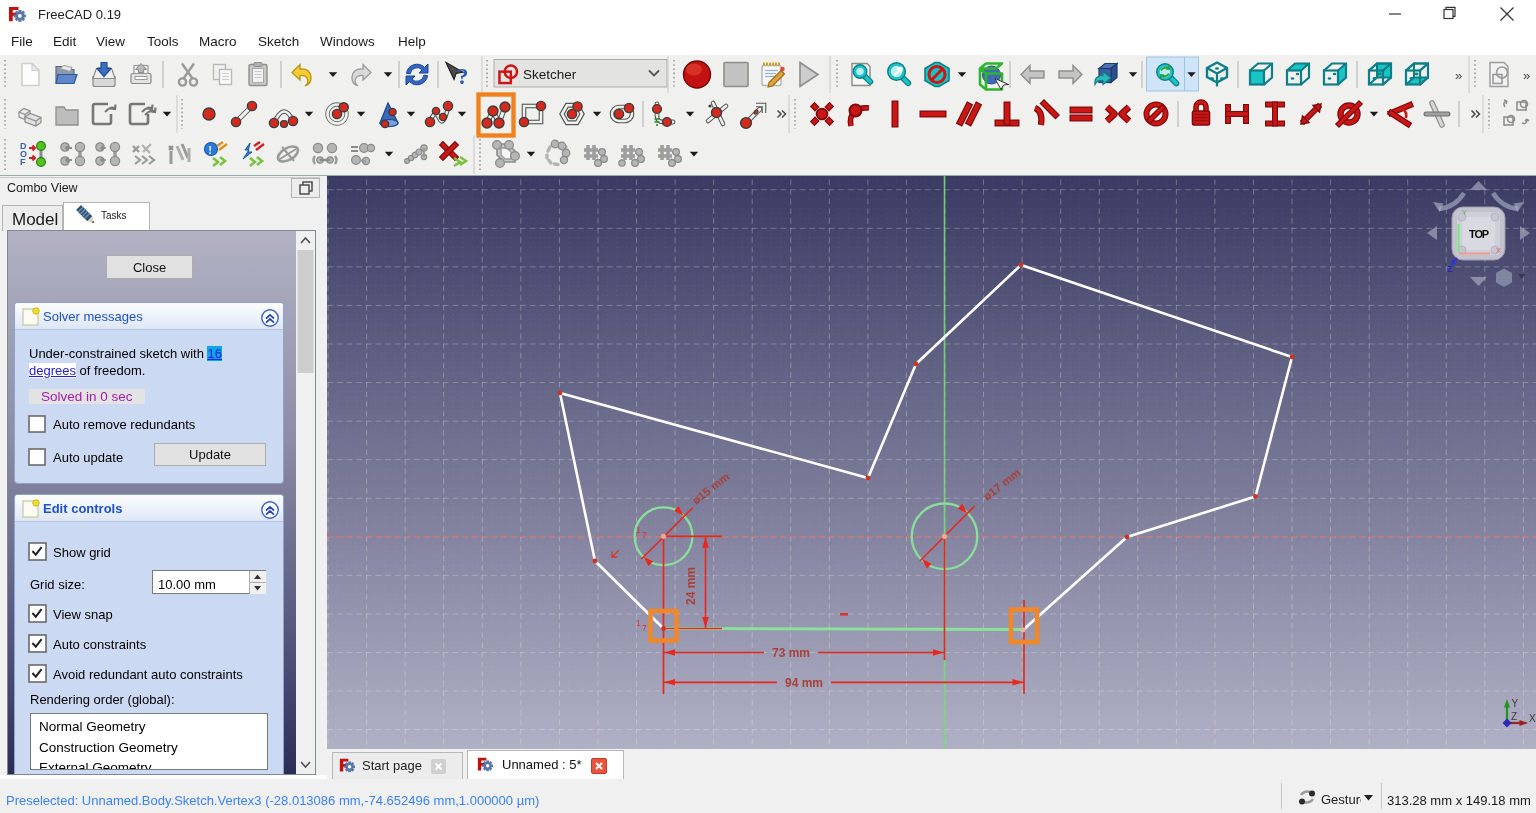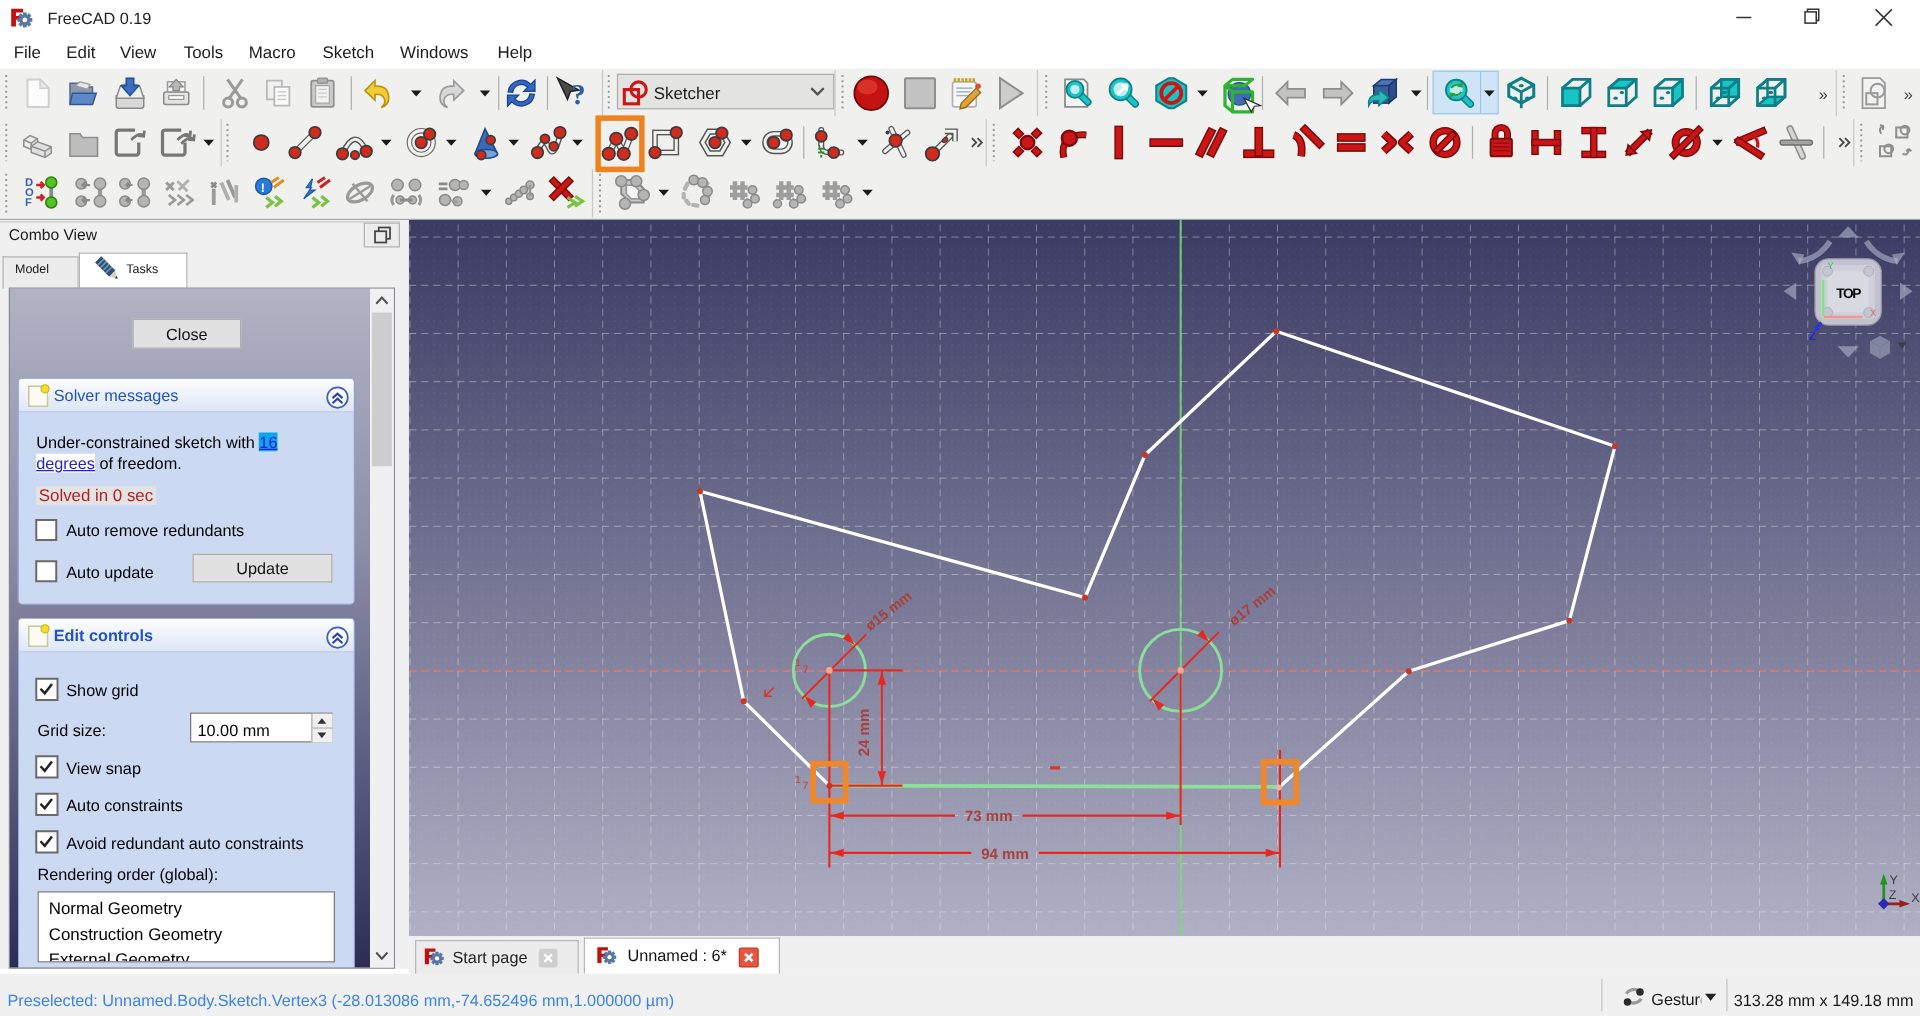--- a/index.html
+++ b/index.html
@@ -801,21 +801,21 @@
   </svg>
 <div style="position:absolute;left:0;top:176px;width:327px;height:599px;background:#f0f0f0"></div>
 <div style="position:absolute;left:0;top:176.5px;width:320px;height:1px;background:#c8c8c8"></div>
 <div style="position:absolute;left:7px;top:181px;font-size:12.5px;color:#1a1a1a">Combo View</div>
 <div style="position:absolute;left:291px;top:178px;width:29px;height:20px;background:#ececec;border:1px solid #b4b4b4"></div>
 <svg style="position:absolute;left:299px;top:181px;overflow:visible" width="18" height="14">
     <rect x="4" y="1" width="9" height="9" fill="#ececec" stroke="#444" stroke-width="1.4"></rect>
     <rect x="1" y="4" width="9" height="9" fill="#ececec" stroke="#444" stroke-width="1.4"></rect>
   </svg>
 <div style="position:absolute;left:2px;top:205px;width:61px;height:26px;background:#ececec;border:1px solid #b4b4b4;border-bottom:none"></div>
-<div style="position:absolute;left:12px;top:210px;font-size:10px;color:#1a1a1a">Model</div>
+<div style="position:absolute;left:12px;top:210px;font-size:17px;color:#1a1a1a">Model</div>
 <div style="position:absolute;left:63px;top:202px;width:87px;height:29px;background:#fff;border:1px solid #b4b4b4;border-bottom:none"></div>
 <svg style="position:absolute;left:76px;top:205px;overflow:visible" width="22" height="22">
     <g transform="rotate(-45 11 11)">
       <rect x="7.5" y="-1" width="7" height="16" fill="#2e5276"></rect>
       <g stroke="#7a9ab8" stroke-width="1.2">
         <line x1="7.5" y1="2" x2="14.5" y2="2"></line>
         <line x1="7.5" y1="5" x2="14.5" y2="5"></line>
         <line x1="7.5" y1="8" x2="14.5" y2="8"></line>
         <line x1="7.5" y1="11" x2="14.5" y2="11"></line>
       </g>
@@ -838,21 +838,21 @@
 <svg style="position:absolute;left:22px;top:308px;overflow:visible" width="20" height="18">
     <rect x="1" y="1" width="15" height="16" fill="#fbfbf4" stroke="#c8c89a" stroke-width="1.2"></rect>
     <circle cx="14" cy="3" r="3.2" fill="#f2e028" stroke="#c8b820"></circle>
   </svg>
 <div style="position:absolute;left:43px;top:309px;font-size:13px;font-weight:normal;color:#1f51c8">Solver messages</div>
 <svg style="position:absolute;left:258px;top:302px;overflow:visible" width="24" height="26">
     <circle cx="12" cy="16" r="8.2" fill="#fff" stroke="#3a5fc0" stroke-width="1.4"></circle>
     <path d="M8,16.5 l4,-3.6 l4,3.6 M8,20.6 l4,-3.6 l4,3.6" fill="none" stroke="#2244bb" stroke-width="1.7"></path>
   </svg>
 <div style="position:absolute;left:29px;top:345px;width:246px;font-size:13px;line-height:17px;color:#000">Under-constrained sketch with <span style="background:#0ea5e9;color:#2222d8;text-decoration:underline">16</span><br><span style="background:#fff;color:#2222d8;text-decoration:underline">degrees</span> of freedom.</div>
-<div style="position:absolute;left:29px;top:389px;font-size:13.5px;color:#b91c1c;background:#e3e3e3;padding:0 2px">Solved in 0 sec</div>
+<div style="position:absolute;left:29px;top:389px;font-size:13.5px;color:#a21caf;background:#e3e3e3;padding:0 12px">Solved in 0 sec</div>
 <svg style="position:absolute;left:28px;top:415px;overflow:visible" width="20" height="20">
     <rect x="1" y="1" width="16" height="16" fill="#fff" stroke="#6a6a6a" stroke-width="1.6"></rect>
   </svg>
 <div style="position:absolute;left:53px;top:417px;font-size:13px;color:#000">Auto remove redundants</div>
 <svg style="position:absolute;left:28px;top:448px;overflow:visible" width="20" height="20">
     <rect x="1" y="1" width="16" height="16" fill="#fff" stroke="#6a6a6a" stroke-width="1.6"></rect>
   </svg>
 <div style="position:absolute;left:53px;top:450px;font-size:13px;color:#000">Auto update</div>
 <div style="position:absolute;left:154px;top:443px;width:112px;height:23px;background:#e1e1e1;border:1px solid #adadad;font-size:13px;color:#111;text-align:center;line-height:22px">Update</div>
 <div style="position:absolute;left:14px;top:494px;width:270px;height:280px;background:#ccd9f3;border:1px solid #8fa3cc;border-radius:4px 4px 0 0;border-bottom:none"></div>
@@ -934,21 +934,21 @@
         <rect x="6.2" y="9.9" width="3" height="3.2"></rect>
         <rect x="15.8" y="9.9" width="3" height="3.2"></rect>
         <rect x="7.6" y="6.4" width="3" height="3" transform="rotate(-45 9.1 7.9)"></rect>
         <rect x="14.4" y="6.4" width="3" height="3" transform="rotate(45 15.9 7.9)"></rect>
         <rect x="7.6" y="13.6" width="3" height="3" transform="rotate(45 9.1 15.1)"></rect>
         <rect x="14.4" y="13.6" width="3" height="3" transform="rotate(-45 15.9 15.1)"></rect>
       </g>
       <circle cx="12.5" cy="11.5" r="2" fill="#fff"></circle>
     </g>
   </svg>
-<div style="position:absolute;left:502px;top:757px;font-size:13px;color:#111">Unnamed : 6*</div>
+<div style="position:absolute;left:502px;top:757px;font-size:13px;color:#111">Unnamed : 5*</div>
 <div style="position:absolute;left:591px;top:758px;width:16px;height:16px;background:#e8553f;border:1px solid #c03a28;border-radius:2px"></div>
 <svg style="position:absolute;left:591px;top:758px;overflow:visible" width="16" height="16">
     <path d="M5,5 l6,6 m0,-6 l-6,6" stroke="#fff" stroke-width="2"></path>
   </svg>
 <div style="position:absolute;left:0;top:779px;width:1536px;height:34px;background:#f0f0f0"></div>
 <div style="position:absolute;left:6px;top:793px;font-size:13px;color:#3b82f6">Preselected: Unnamed.Body.Sketch.Vertex3 (-28.013086 mm,-74.652496 mm,1.000000 µm)</div>
 <div style="position:absolute;left:1281px;top:783px;width:1px;height:26px;background:#c4c4c4"></div>
 <div style="position:absolute;left:1381px;top:783px;width:1px;height:26px;background:#c4c4c4"></div>
 <svg style="position:absolute;left:1298px;top:789px;overflow:visible" width="20" height="18">
     <path d="M3,6 a7,6 0 0 1 9,-3" fill="none" stroke="#9a9a9a" stroke-width="2.6"></path>

